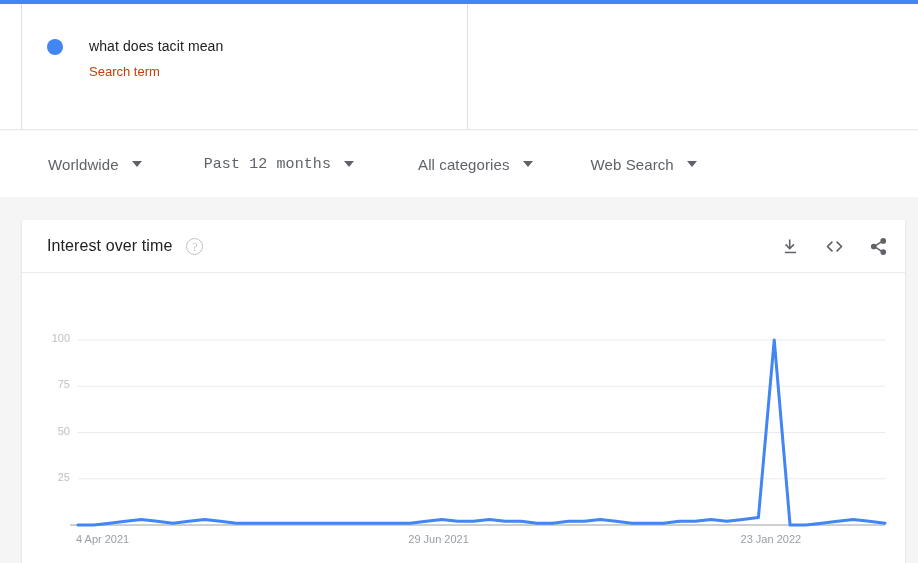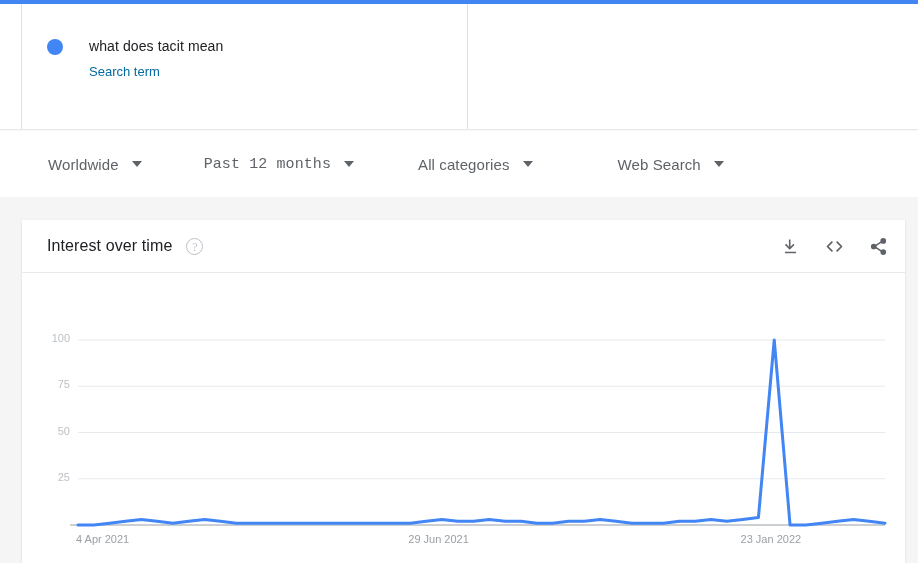--- a/index.html
+++ b/index.html
@@ -63,21 +63,21 @@
     margin-left: 26px;
   }
   .term-title {
     font-size: 14px;
     color: #202124;
     line-height: 28px;
     letter-spacing: 0.1px;
   }
   .term-sub {
     font-size: 13px;
-    color: #0369a1;
+    color: #c2410c;
     line-height: 20px;
     margin-top: 2px;
   }
 
   .compare-card {
     flex: 1;
     height: 100%;
     box-sizing: border-box;
     position: relative;
     cursor: pointer;
@@ -128,21 +128,21 @@
     display: flex;
     align-items: center;
     cursor: pointer;
     color: #5f6368;
     font-size: 15px;
     letter-spacing: 0.1px;
   }
   .f1 { margin-left: 48px; }
   .f2 { margin-left: 62px; font-family: Liberation Mono, monospace; }
   .f3 { margin-left: 64px; }
-  .f4 { margin-left: 85px; }
+  .f4 { margin-left: 58px; }
   .caret {
     width: 0; height: 0;
     border-left: 5px solid transparent;
     border-right: 5px solid transparent;
     border-top: 6px solid #5f6368;
     margin-left: 13px;
   }
 
   
   .content-area {

